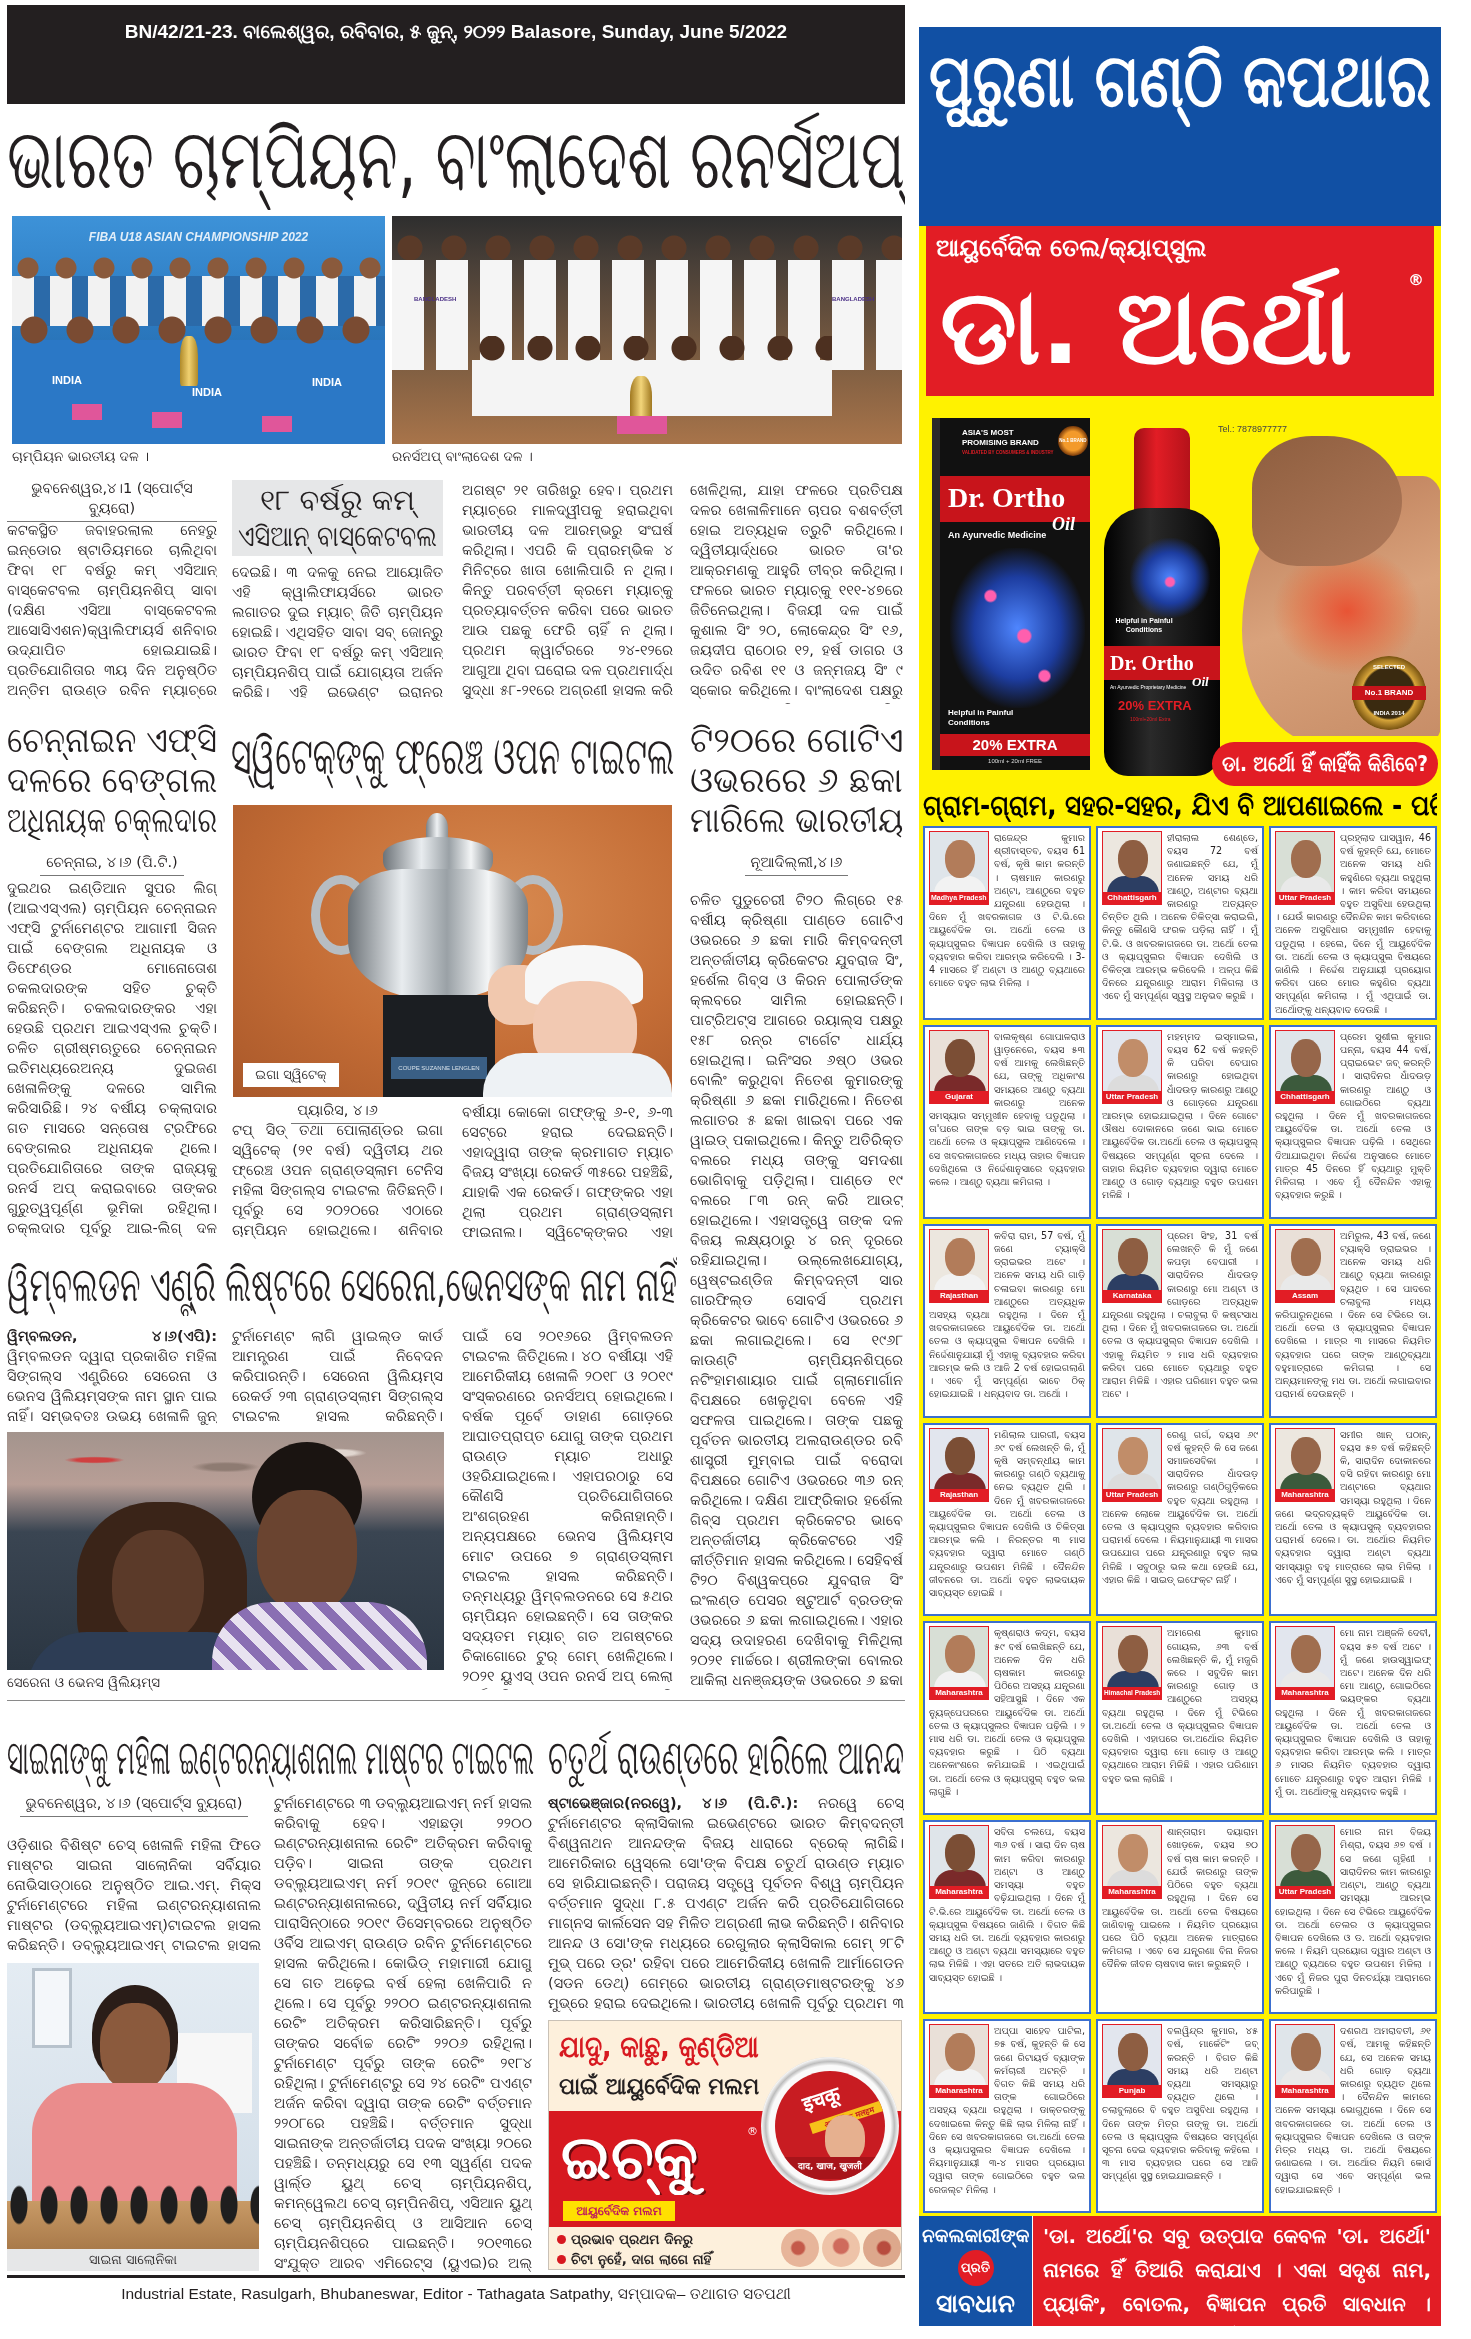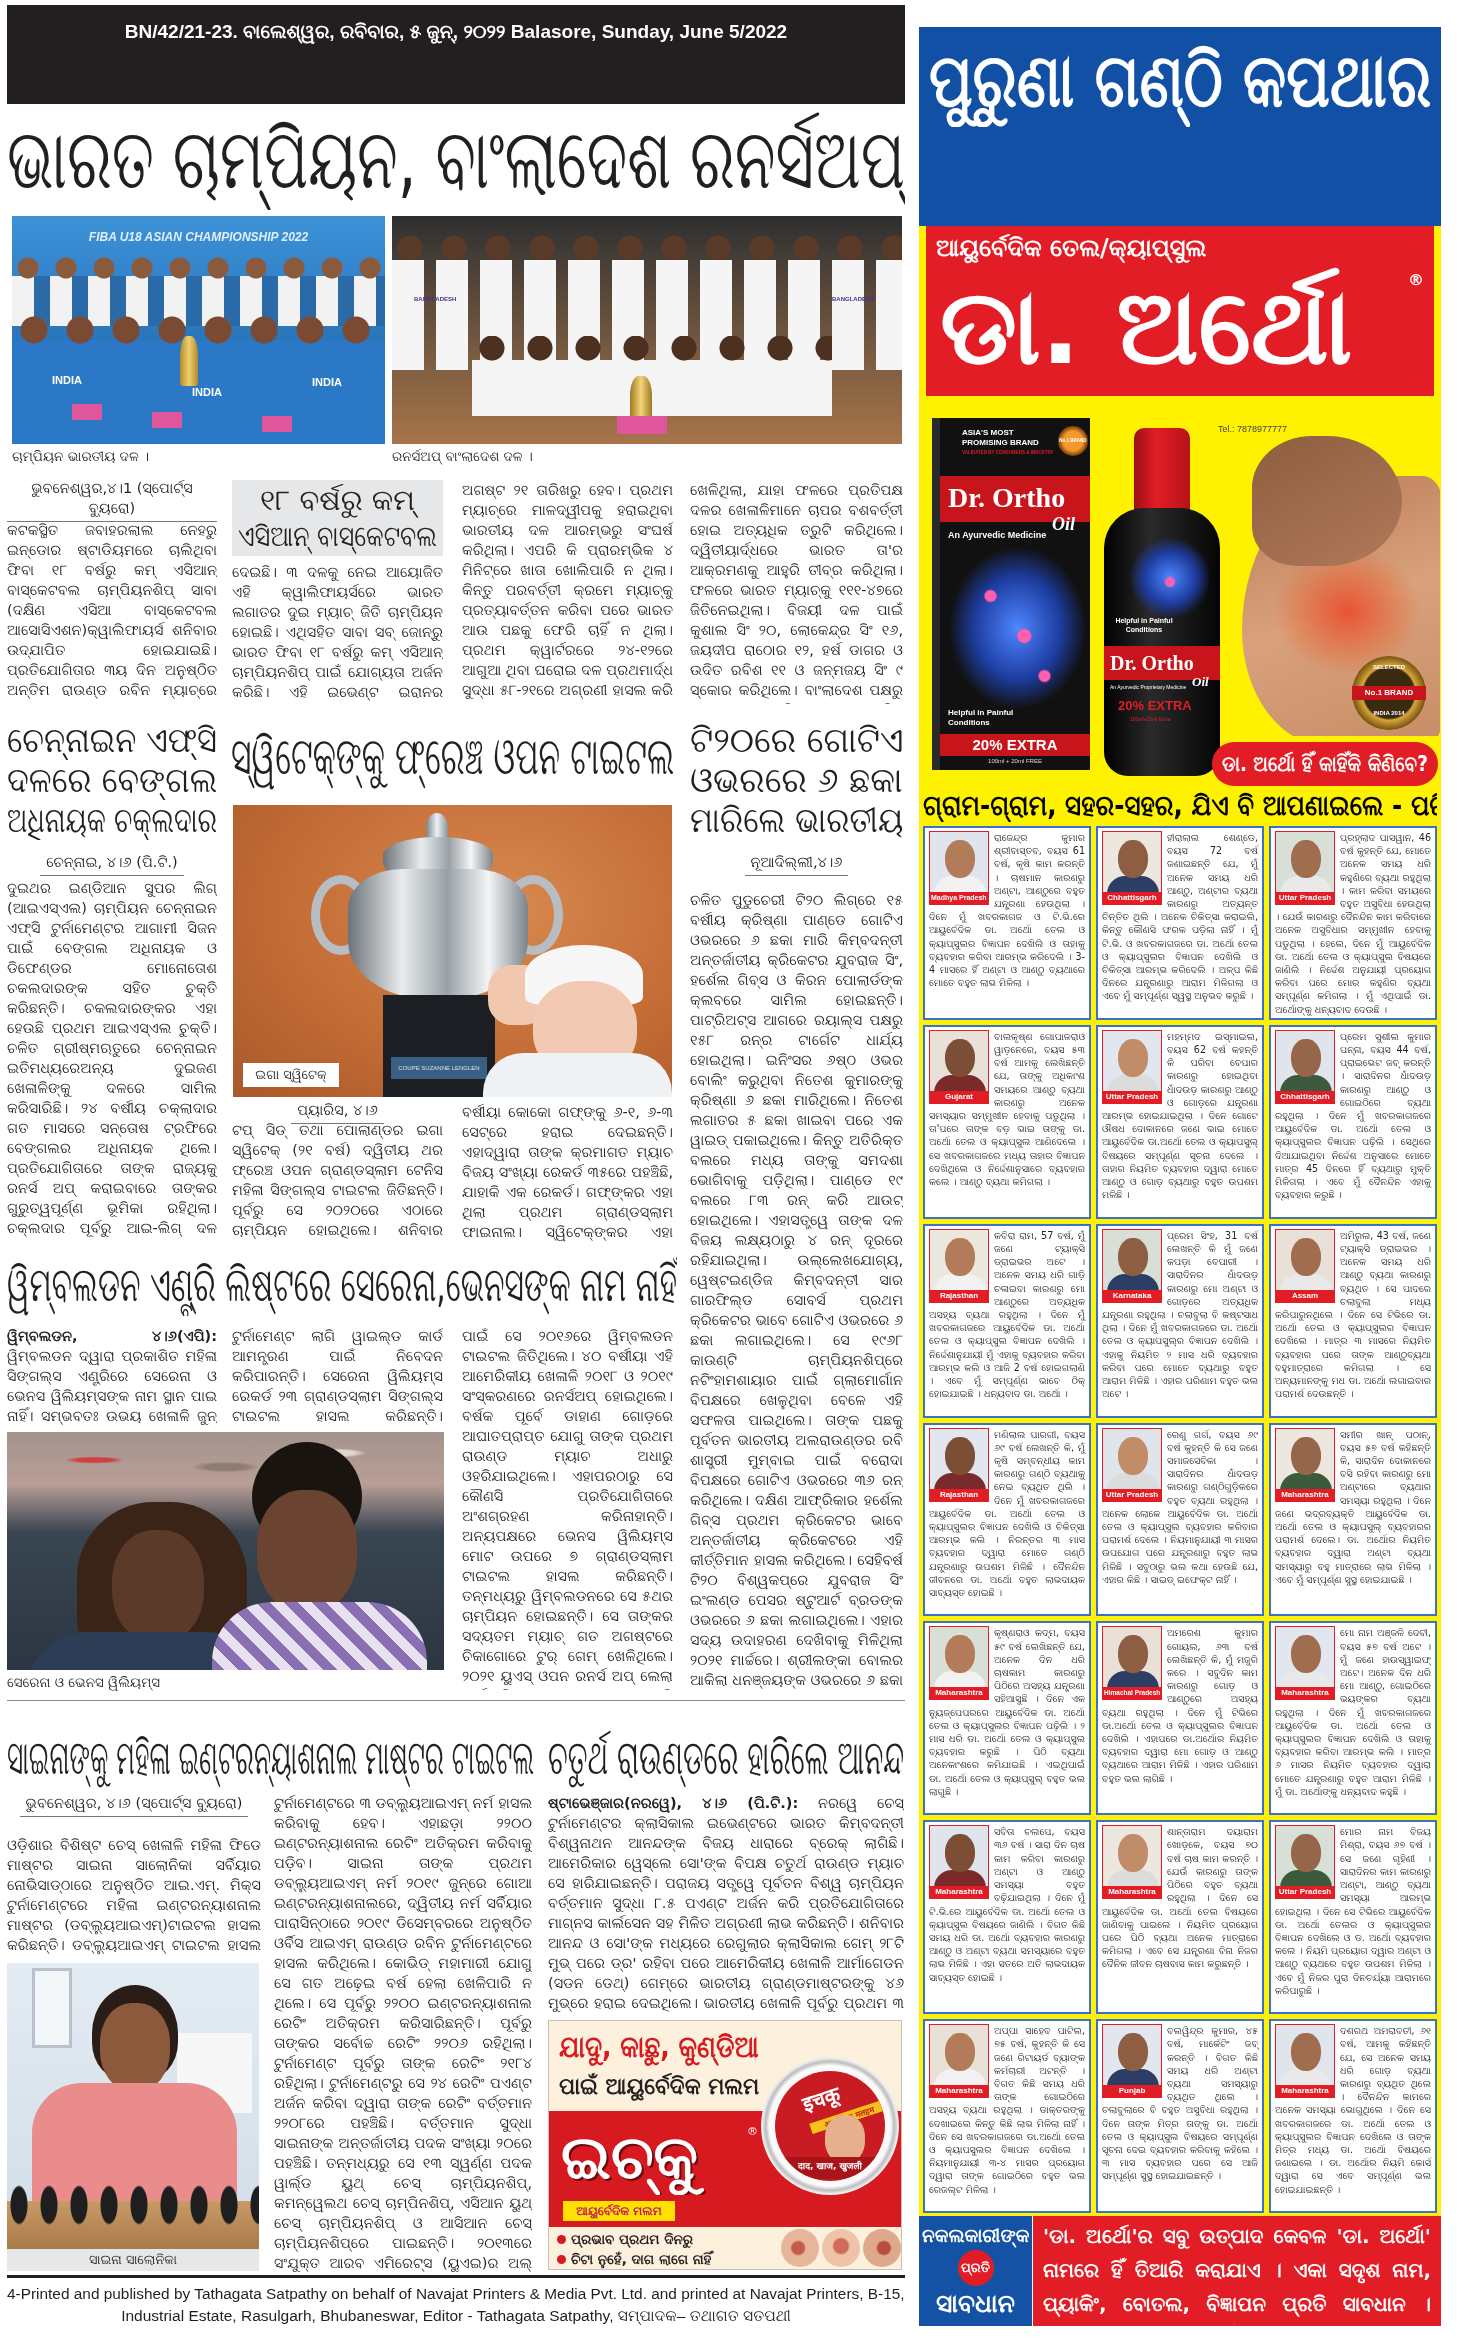--- a/index.html
+++ b/index.html
@@ -163,21 +163,20 @@
     <div class="fit"><span><i style="display:inline-block;width:9px;height:9px;border-radius:50%;background:#d71920;margin-right:5px"></i><em style="font-style:normal">ପ୍ରଭାବ ପ୍ରଥମ ଦିନରୁ</em></span></div>
     <div class="fit"><span><i style="display:inline-block;width:9px;height:9px;border-radius:50%;background:#d71920;margin-right:5px"></i><em style="font-style:normal">ଚିଟା ନୁହେଁ, ଦାଗ ଲାଗେ ନାହିଁ</em></span></div>
   </div>
   <div class="s" style="left:232px;top:208px;width:38px;height:38px;border-radius:50%;background:radial-gradient(circle at 45% 50%,#c45a4a 0 6px,#e7b59a 8px)"></div>
   <div class="s" style="left:273px;top:208px;width:38px;height:38px;border-radius:50%;background:radial-gradient(circle at 50% 45%,#cf6b5c 0 7px,#eec3a8 9px)"></div>
   <div class="s" style="left:314px;top:208px;width:38px;height:38px;border-radius:50%;background:radial-gradient(circle at 55% 50%,#b84c3e 0 6px,#dda88c 8px)"></div>
 </div>
 
 <div class="a" style="left:7px;top:2275px;width:898px;height:3px;background:#231f20"></div>
 <div class="a" style="left:7px;top:2283px;width:898px;height:48px;text-align:center;font-family:'Liberation Sans',sans-serif;font-size:15.5px;line-height:22px">
-  <div class="fit"><span style="transform: scaleX(0.993363);">4-Printed and published by Tathagata Satpathy on behalf of Navajat Printers &amp; Media Pvt. Ltd. and printed at Navajat Printers, B-15,</span></div>
   <div class="fit"><span>Industrial Estate, Rasulgarh, Bhubaneswar, Editor - Tathagata Satpathy, ସମ୍ପାଦକ– ତଥାଗତ ସତପଥୀ</span></div>
 </div>
 
 <div class="a" style="left:919px;top:27px;width:522px;height:200px;background:#1150a4;padding:6px 10px 0">
   <div class="fit adw" style="font-size:74px;line-height:94px;text-align:center"><span style="transform: scaleX(0.789308);">ପୁରୁଣା ଗଣ୍ଠି କପଥାର</span></div>
 </div>
 <div class="a" style="left:919px;top:226px;width:522px;height:1990px;background:#fff200"></div>
 <div class="a" style="left:926px;top:226px;width:508px;height:170px;background:#e21d25">
   <div class="s fit adw" style="left:10px;top:6px;width:300px;font-size:24px;line-height:32px"><span>ଆୟୁର୍ବେଦିକ ତେଲ/କ୍ୟାପ୍ସୁଲ</span></div>
   <div class="s fit adw" style="left:14px;top:36px;width:470px;font-size:104px;line-height:130px"><span>ଡା. ଅର୍ଥୋ</span></div>

